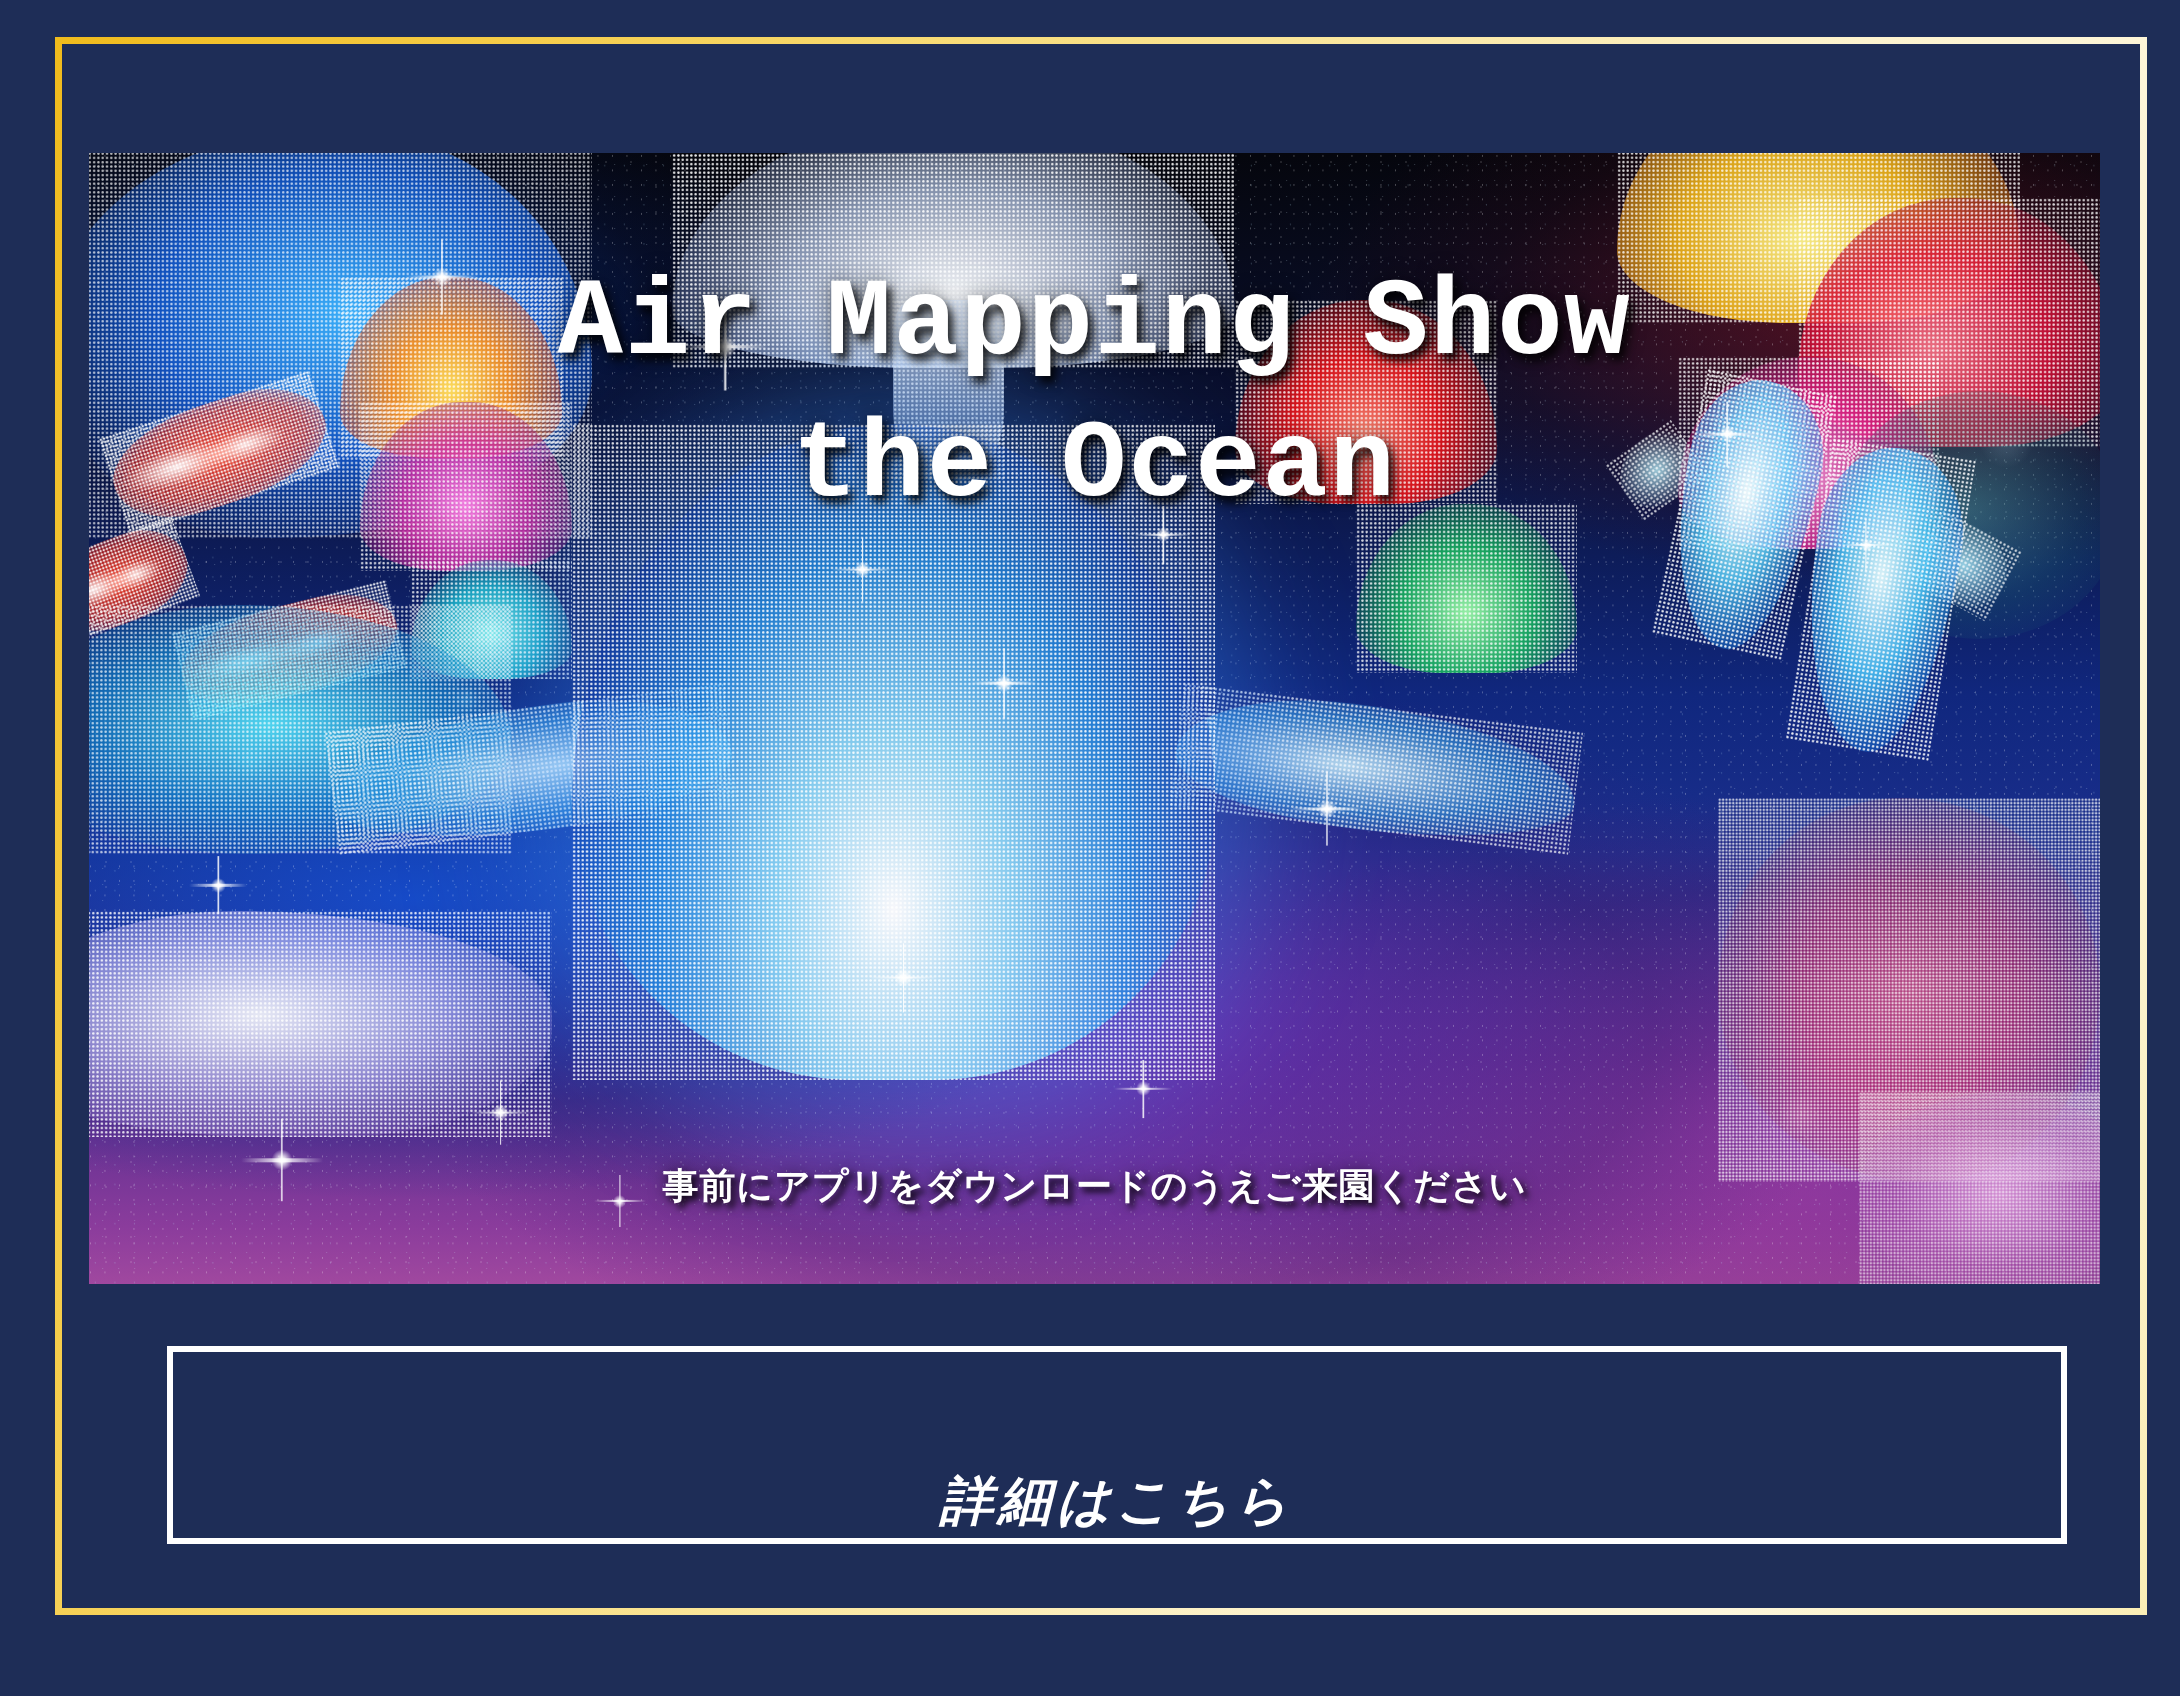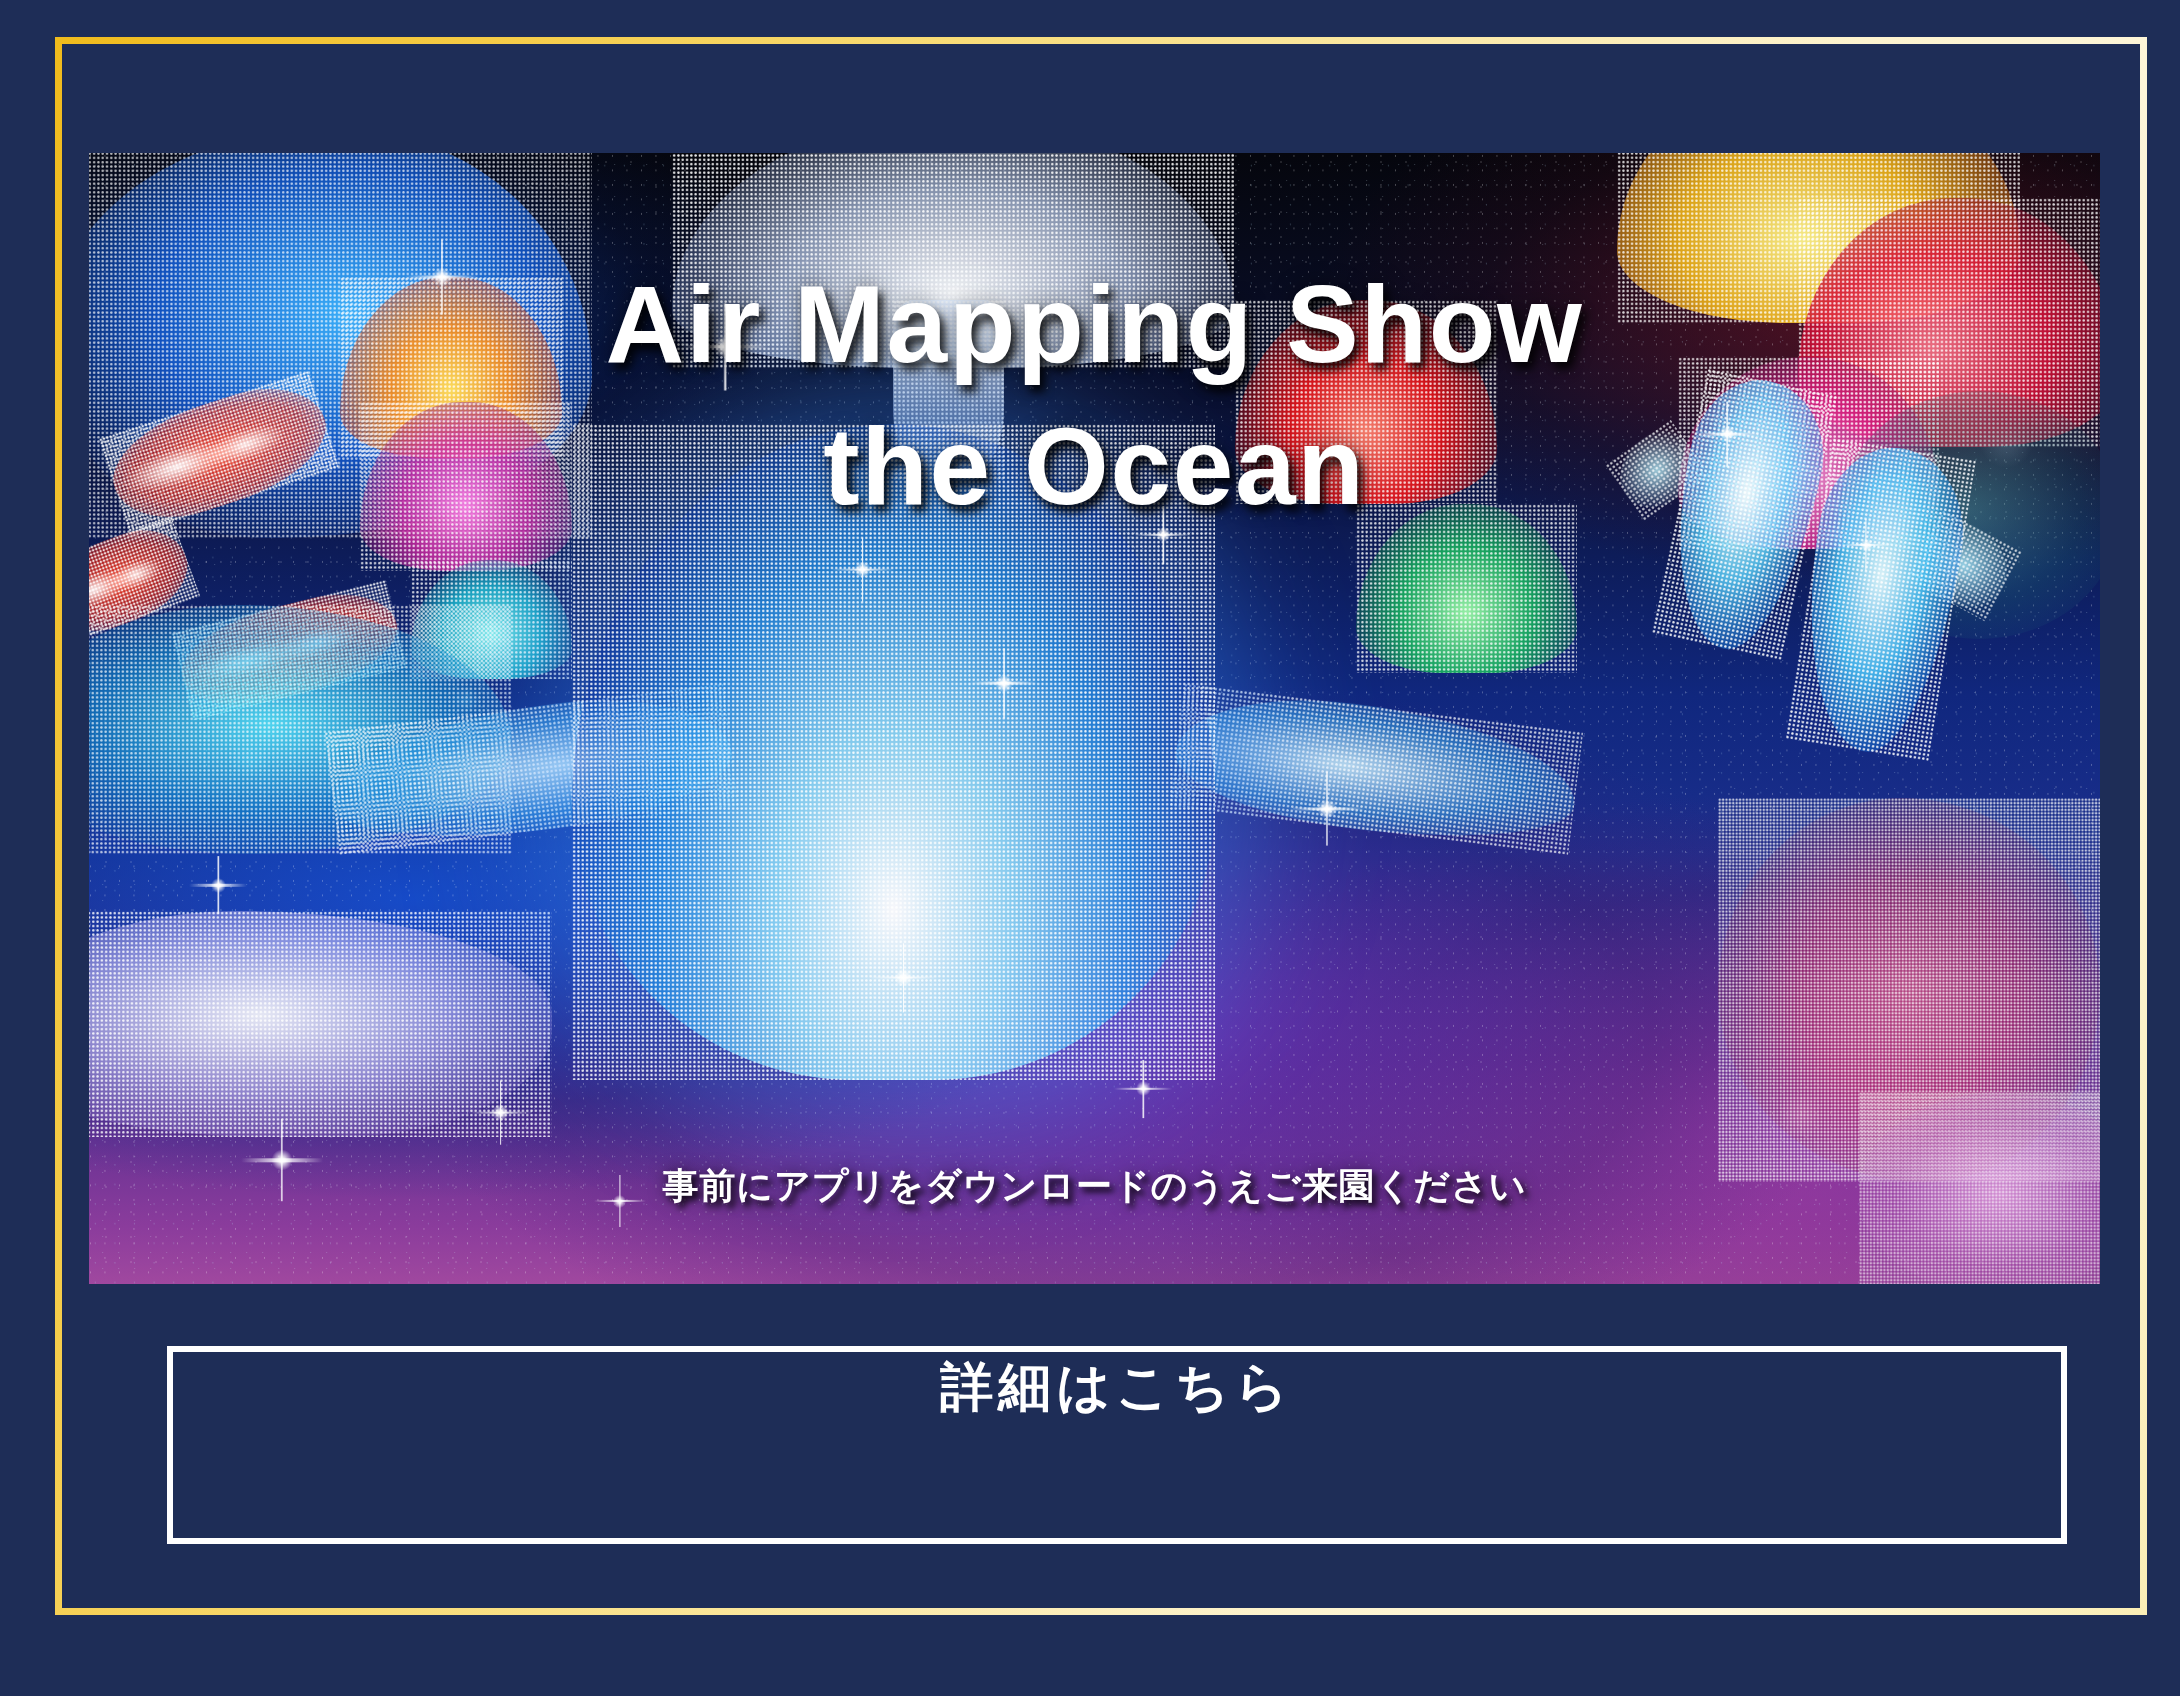--- a/index.html
+++ b/index.html
@@ -314,21 +314,21 @@
   .sparkle::after  { width: 14%; height: 340%; }
 
   
   .hero-title {
     position: absolute;
     left: 0;
     right: 0;
     top: 101px;
     text-align: center;
     color: #ffffff;
-    font-family: Liberation Sans, sans-serif;
+    font-family: Liberation Mono, monospace;
     font-weight: bold;
     font-size: 109px;
     line-height: 1.30;
     letter-spacing: 1.7px;
     text-shadow:
        5.1px 6.8px 8.5px rgba(0,0,0,0.80),
        0 0 22px rgba(0,0,0,0.45);
     white-space: pre-line;
   }
 
@@ -352,23 +352,24 @@
   .cta-button {
     position: absolute;
     left: 167px;
     top: 1346px;
     width: 1900px;
     height: 198px;
     box-sizing: border-box;
     border: 6.8px solid #ffffff;
     background: #1e2d57;
     display: flex;
-    align-items: flex-start;
+    align-items: flex-end;
     justify-content: center;
     cursor: pointer;
+    font-style: italic;
   }
   .cta-label {
     color: #ffffff;
     font-family: "DejaVu Sans", sans-serif;
     font-weight: bold;
     font-size: 53px;
     letter-spacing: 5.1px;
   }
 </style>
 </head>

